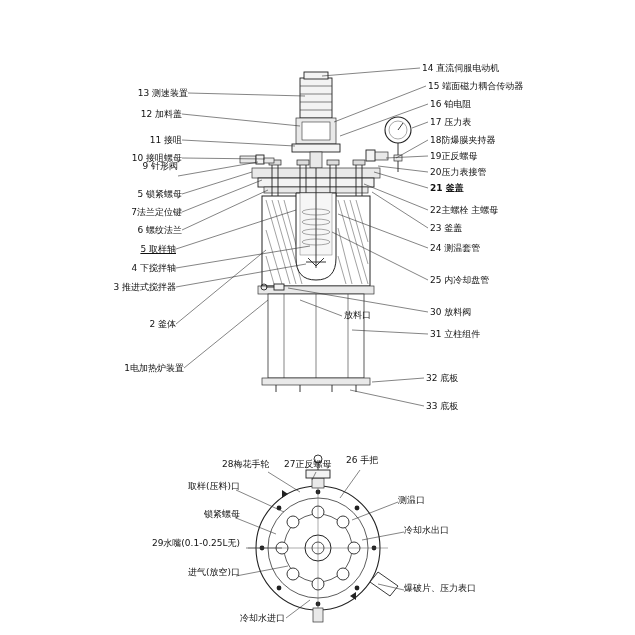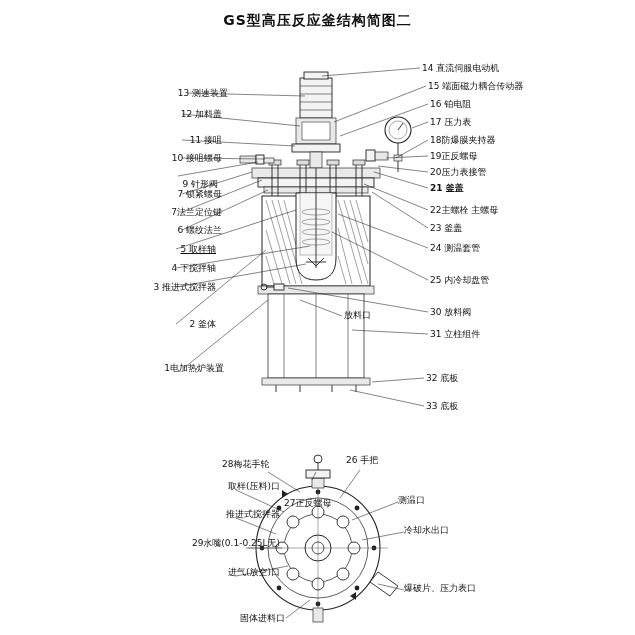--- a/index.html
+++ b/index.html
@@ -1,36 +1,35 @@
 <!DOCTYPE html>
 <html><head>
 <meta charset="utf-8">
 <style>
   html,body{margin:0;padding:0;background:#ffffff;}
   body{width:635px;height:635px;overflow:hidden;font-family:"DejaVu Sans","Liberation Sans",sans-serif;color:#111;}
   #page{position:relative;width:635px;height:635px;}
   .title{position:absolute;left:0;width:635px;text-align:center;top:12px;font-size:14px;font-weight:bold;letter-spacing:1px;color:#111;}
   .lbl{position:absolute;font-size:9px;line-height:11px;color:#111;white-space:nowrap;}
-  .lbl.r{text-align:right;margin-left:40px;}
+  .lbl.r{text-align:right;}
   svg{position:absolute;left:0;top:0;}
   .ln{stroke:#333;stroke-width:0.6;fill:none;}
   .ln2{stroke:#222;stroke-width:0.9;fill:none;}
   .hatch{stroke:#444;stroke-width:0.5;}
   .body-fill{fill:#ffffff;stroke:#222;stroke-width:1;}
   .grayfill{fill:#e9e9e9;stroke:#333;stroke-width:0.7;}
   .darkfill{fill:#f3f3f3;stroke:#222;stroke-width:0.9;}
   .dot{fill:#222;}
   .thin{stroke:#555;stroke-width:0.5;fill:none;}
 </style>
 </head>
 <body>
 
 <div id="page">
 
-  <div class="title">GS型高压反应釜结构简图二</div>
 
   <svg width="635" height="635">
 
     <g>
       <rect x="300" y="78" width="32" height="40" class="darkfill"></rect>
       <rect x="304" y="72" width="24" height="7" class="darkfill"></rect>
       <line x1="300" y1="86" x2="332" y2="86" class="ln"></line>
       <line x1="300" y1="94" x2="332" y2="94" class="ln"></line>
       <line x1="300" y1="102" x2="332" y2="102" class="ln"></line>
       <line x1="300" y1="110" x2="332" y2="110" class="ln"></line>
@@ -226,22 +225,22 @@
       <line x1="404" y1="532" x2="362" y2="540"></line>
       <line x1="404" y1="590" x2="378" y2="584"></line>
       <line x1="286" y1="618" x2="310" y2="600"></line>
     </g>
   </svg>
 
   <div class="lbl r" style="left:110px;top:88px;width:78px;">13 测速装置</div>
   <div class="lbl r" style="left:110px;top:109px;width:72px;">12 加料盖</div>
   <div class="lbl r" style="left:110px;top:135px;width:72px;">11 接咀</div>
   <div class="lbl r" style="left:100px;top:153px;width:82px;">10 接咀螺母</div>
-  <div class="lbl r" style="left:104px;top:179px;width:74px;">9 针形阀</div>
-  <div class="lbl r" style="left:104px;top:189px;width:78px;">7 锁紧螺母</div>
+  <div class="lbl r" style="left:104px;top:161px;width:74px;">9 针形阀</div>
+  <div class="lbl r" style="left:104px;top:189px;width:78px;">5 锁紧螺母</div>
   <div class="lbl r" style="left:100px;top:207px;width:82px;">7法兰定位键</div>
   <div class="lbl r" style="left:102px;top:225px;width:80px;">6 螺纹法兰</div>
   <div class="lbl r" style="left:104px;top:244px;width:72px;text-decoration:underline;">5 取样轴</div>
   <div class="lbl r" style="left:102px;top:263px;width:74px;">4 下搅拌轴</div>
   <div class="lbl r" style="left:86px;top:282px;width:90px;">3 推进式搅拌器</div>
   <div class="lbl r" style="left:110px;top:319px;width:66px;">2 釜体</div>
   <div class="lbl r" style="left:96px;top:363px;width:88px;">1电加热炉装置</div>
 
   <div class="lbl" style="left:422px;top:63px;">14 直流伺服电动机</div>
   <div class="lbl" style="left:428px;top:81px;">15 端面磁力耦合传动器</div>
@@ -256,27 +255,27 @@
   <div class="lbl" style="left:430px;top:243px;">24 测温套管</div>
   <div class="lbl" style="left:430px;top:275px;">25 内冷却盘管</div>
   <div class="lbl" style="left:430px;top:307px;">30 放料阀</div>
   <div class="lbl" style="left:430px;top:329px;">31 立柱组件</div>
   <div class="lbl" style="left:426px;top:373px;">32 底板</div>
   <div class="lbl" style="left:426px;top:401px;">33 底板</div>
 
   <div class="lbl" style="left:344px;top:310px;">放料口</div>
 
   <div class="lbl" style="left:222px;top:459px;">28梅花手轮</div>
-  <div class="lbl" style="left:284px;top:459px;margin-top:39px;">27正反螺母</div>
+  <div class="lbl" style="left:284px;top:459px;">27正反螺母</div>
   <div class="lbl" style="left:346px;top:455px;">26 手把</div>
 
   <div class="lbl r" style="left:160px;top:481px;width:80px;">取样(压料)口</div>
-  <div class="lbl r" style="left:160px;top:509px;width:80px;">推进式搅拌器</div>
+  <div class="lbl r" style="left:160px;top:509px;width:80px;">锁紧螺母</div>
   <div class="lbl r" style="left:122px;top:538px;width:118px;">29水嘴(0.1-0.25L无)</div>
   <div class="lbl r" style="left:160px;top:567px;width:80px;">进气(放空)口</div>
 
   <div class="lbl" style="left:398px;top:495px;text-align:right;">测温口</div>
   <div class="lbl" style="left:404px;top:525px;">冷却水出口</div>
   <div class="lbl" style="left:404px;top:583px;">爆破片、压力表口</div>
 
-  <div class="lbl" style="left:240px;top:613px;">固体进料口</div>
+  <div class="lbl" style="left:240px;top:613px;">冷却水进口</div>
 
 </div>
 
 </body></html>

